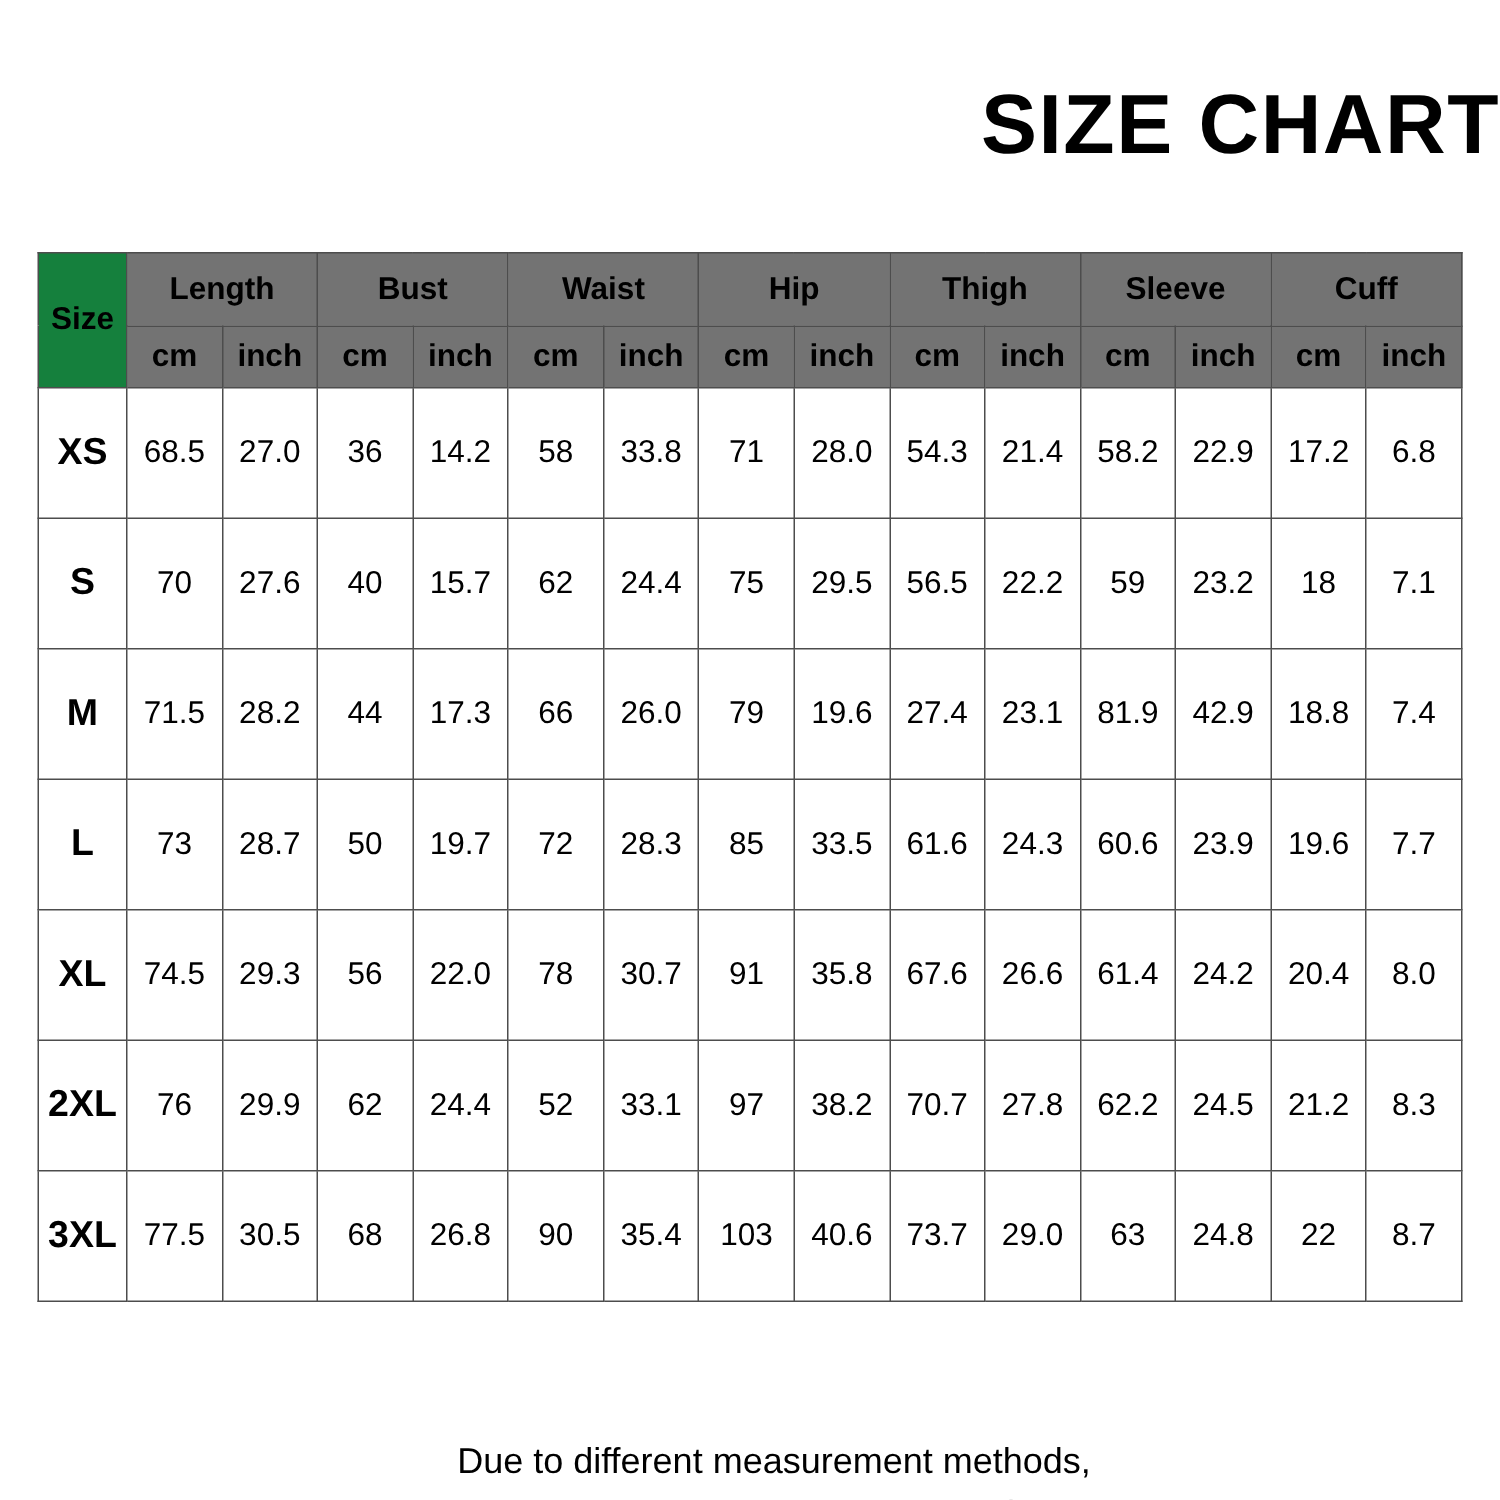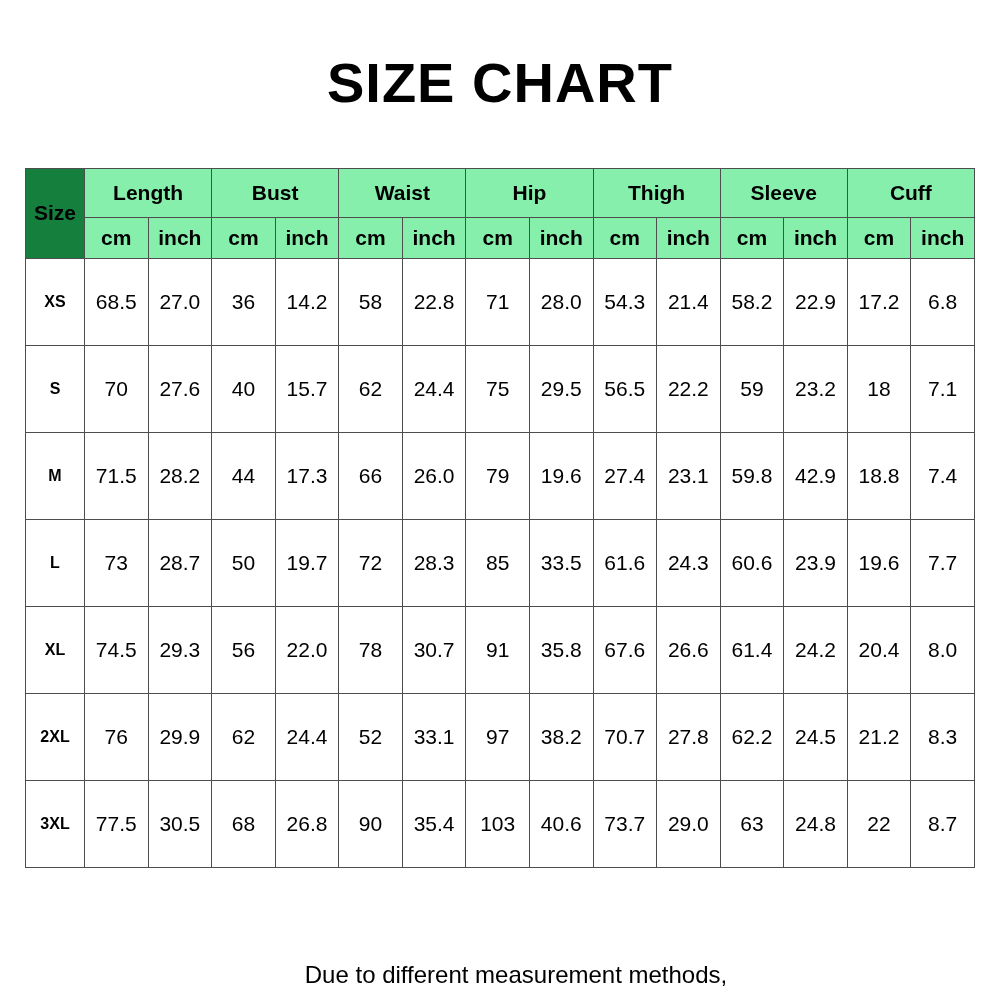--- a/index.html
+++ b/index.html
@@ -14,21 +14,21 @@
     color: #000000;
     overflow: hidden;
   }
   .page {
     width: 1000px;
     height: 1000px;
     position: relative;
     box-sizing: border-box;
   }
   .title {
-    text-align: center;
+    text-align: right;
     font-size: 56px;
     font-weight: bold;
     letter-spacing: 1px;
     margin-top: 52px;
     margin-bottom: 0;
     line-height: 1.1;
   }
   .table-wrap {
     margin: 54px 25px 0 25px;
   }
@@ -38,21 +38,21 @@
     table-layout: fixed;
   }
   table.size-chart td, table.size-chart th {
     border: 1px solid #4d4d4d;
     text-align: center;
     vertical-align: middle;
     font-size: 21px;
     padding: 0;
   }
   .hdr {
-    background: #86efac;
+    background: #737373;
     font-weight: bold;
   }
   .hdr-group {
     height: 48px;
     font-size: 25px;
   }
   .hdr-unit {
     height: 40px;
     font-size: 21px;
     font-weight: bold;
@@ -65,21 +65,21 @@
     font-weight: bold;
     background: #15803d;
   }
   .data-row td {
     height: 86px;
     background: #ffffff;
     font-size: 23px;
   }
   .data-row td.size-label {
     font-weight: bold;
-    font-size: 16px;
+    font-size: 25px;
   }
   .note {
     position: absolute;
     left: 0;
     right: 0;
     bottom: 24px;
     text-align: center;
     font-size: 24px;
     line-height: 1.45;
   }
@@ -123,21 +123,21 @@
         </tr>
       </thead>
       <tbody>
         <tr class="data-row">
           <td class="size-label size-col">XS</td>
           <td>68.5</td>
           <td>27.0</td>
           <td>36</td>
           <td>14.2</td>
           <td>58</td>
-          <td>22.8</td>
+          <td>33.8</td>
           <td>71</td>
           <td>28.0</td>
           <td>54.3</td>
           <td>21.4</td>
           <td>58.2</td>
           <td>22.9</td>
           <td>17.2</td>
           <td>6.8</td>
         </tr>
         <tr class="data-row">
@@ -162,21 +162,21 @@
           <td>71.5</td>
           <td>28.2</td>
           <td>44</td>
           <td>17.3</td>
           <td>66</td>
           <td>26.0</td>
           <td>79</td>
           <td>19.6</td>
           <td>27.4</td>
           <td>23.1</td>
-          <td>59.8</td>
+          <td>81.9</td>
           <td>42.9</td>
           <td>18.8</td>
           <td>7.4</td>
         </tr>
         <tr class="data-row">
           <td class="size-label size-col">L</td>
           <td>73</td>
           <td>28.7</td>
           <td>50</td>
           <td>19.7</td>

